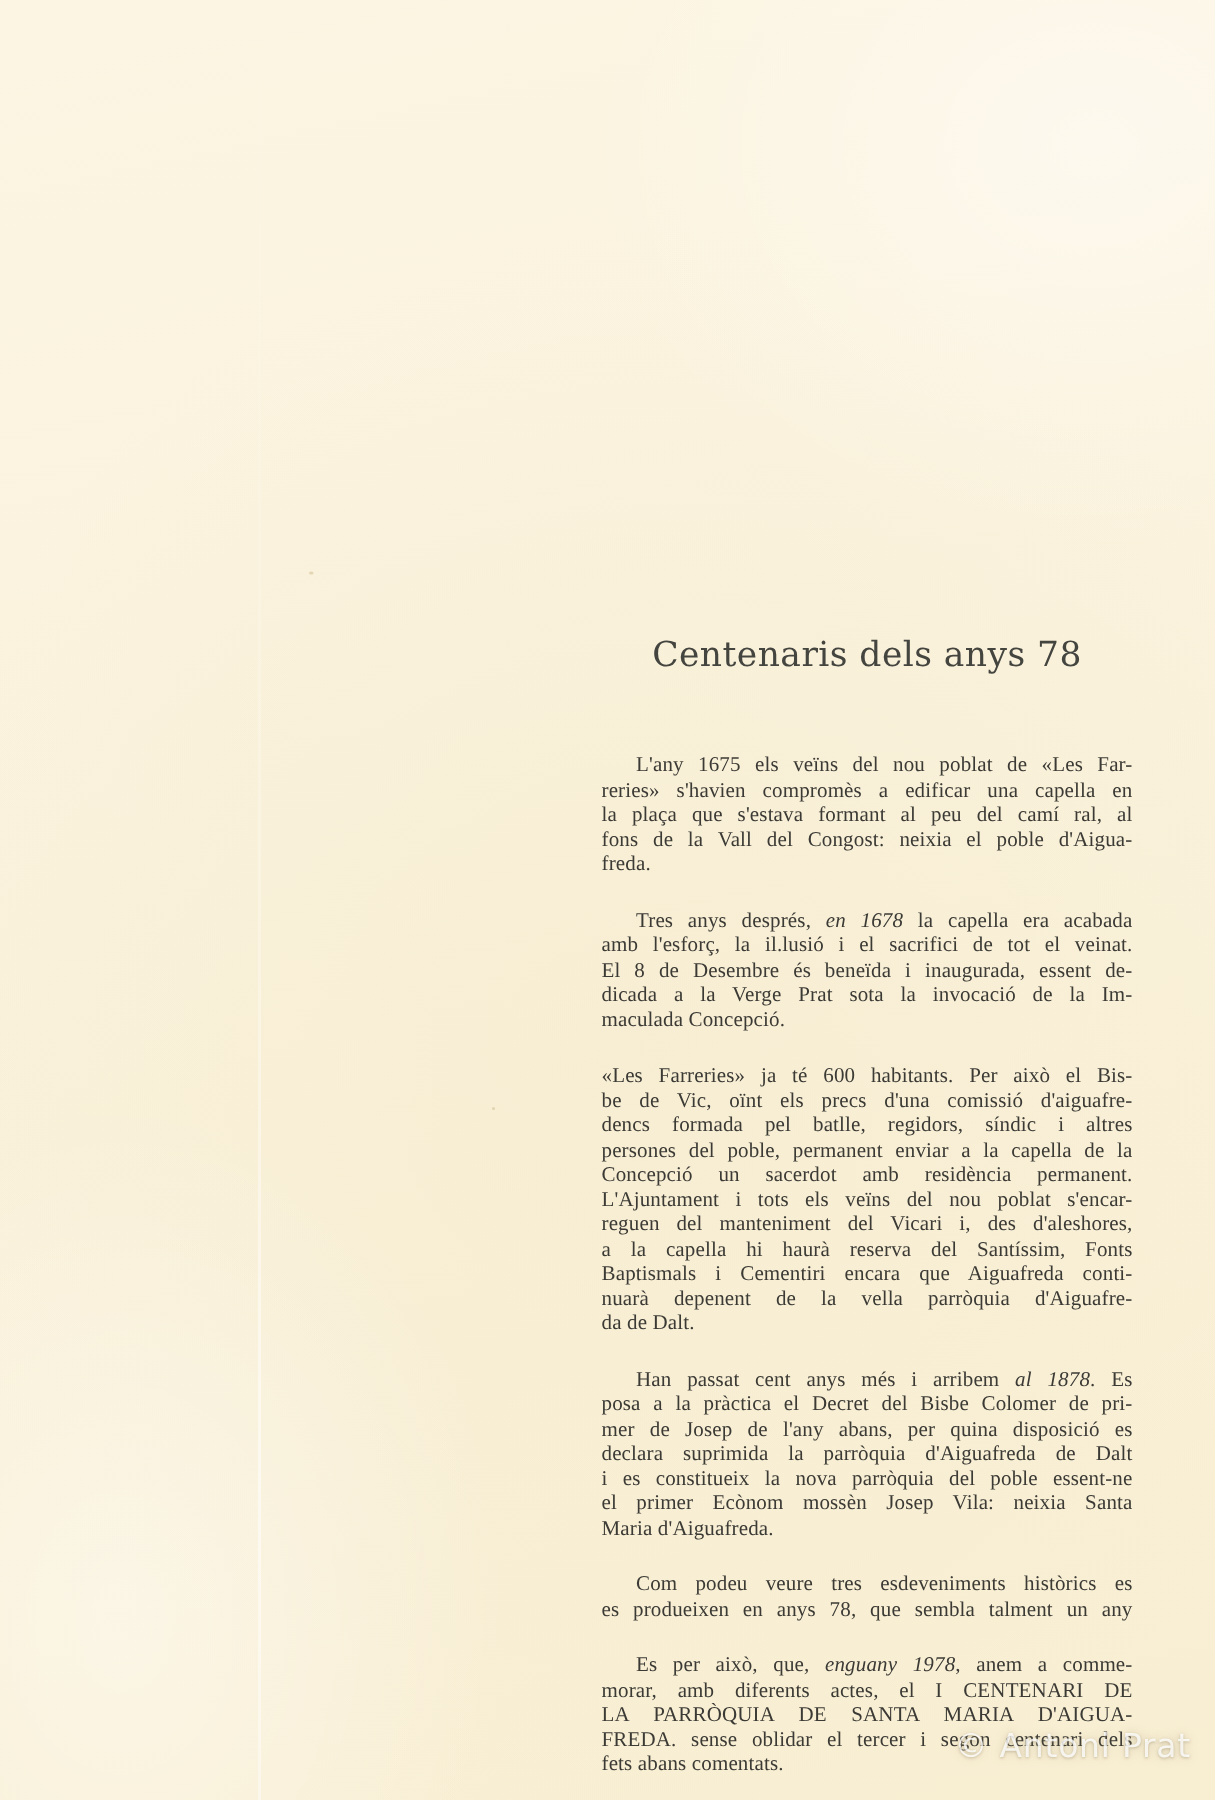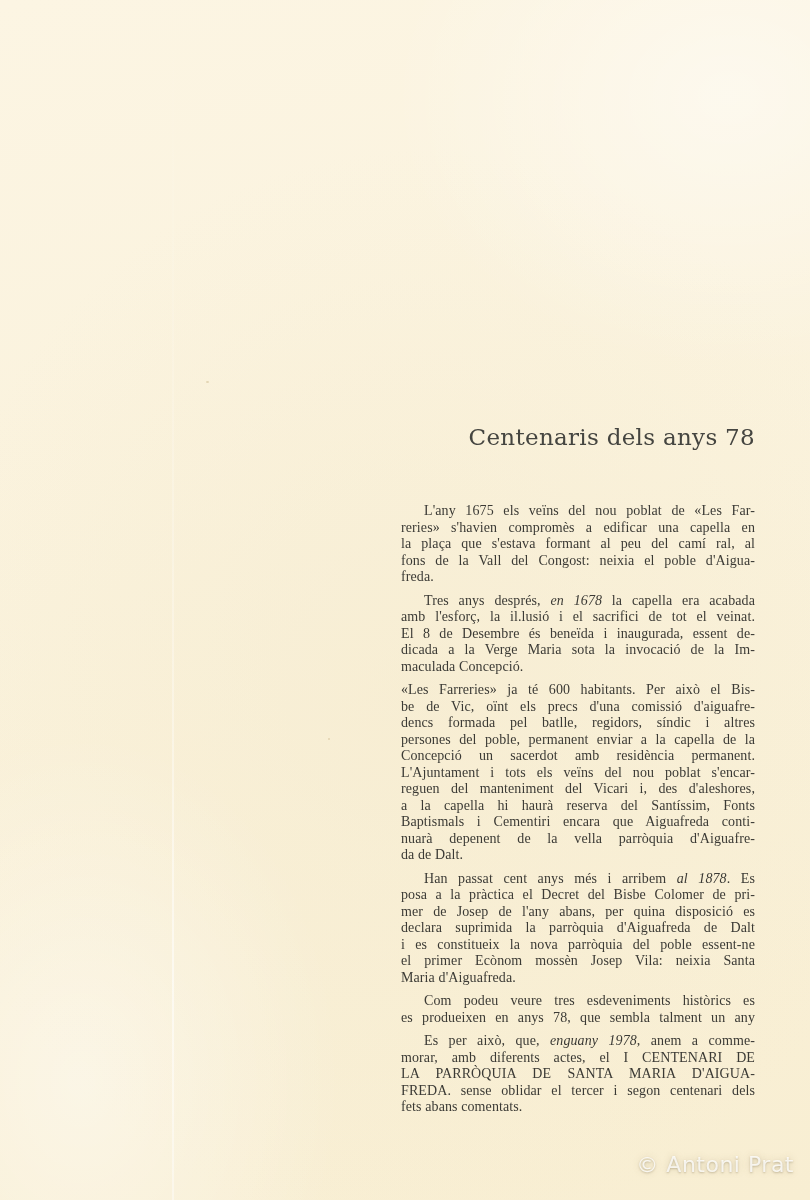--- a/index.html
+++ b/index.html
@@ -29,25 +29,25 @@
   .column {
     position: absolute;
     left: 401px; top: 424px; width: 354px;
   }
   .title {
     font-family: "DejaVu Serif", serif;
     font-size: 23px;
     line-height: 27px;
     letter-spacing: 0.3px;
     color: #454540;
-    text-align: right;
+    text-align: center;
     white-space: nowrap;
   }
   .article-body { margin-top: 52px; }
-  .para { margin-top: 7px; }
+  .para { margin-top: 21px; }
   .para:first-child { margin-top: 0; }
   .line {
     font-size: 14px;
     line-height: 16.5px;
     color: #3b3a35;
     letter-spacing: 0.1px;
     text-align: justify;
     text-align-last: justify;
   }
   .line.first { text-indent: 23px; }
@@ -81,21 +81,21 @@
         <div class="line first"><span>L'any 1675 els veïns del nou poblat de «Les Far-</span></div>
         <div class="line"><span>reries» s'havien compromès a edificar una capella en</span></div>
         <div class="line"><span>la plaça que s'estava formant al peu del camí ral, al</span></div>
         <div class="line"><span>fons de la Vall del Congost: neixia el poble d'Aigua-</span></div>
         <div class="line last"><span>freda.</span></div>
       </div>
       <div class="para">
         <div class="line first"><span>Tres anys després, </span><i>en 1678</i><span> la capella era acabada</span></div>
         <div class="line"><span>amb l'esforç, la il.lusió i el sacrifici de tot el veinat.</span></div>
         <div class="line"><span>El 8 de Desembre és beneïda i inaugurada, essent de-</span></div>
-        <div class="line"><span>dicada a la Verge Maria sota la invocació de la Im-</span></div>
+        <div class="line"><span>dicada a la Verge Prat sota la invocació de la Im-</span></div>
         <div class="line last"><span>maculada Concepció.</span></div>
       </div>
       <div class="para">
         <div class="line"><span>«Les Farreries» ja té 600 habitants. Per això el Bis-</span></div>
         <div class="line"><span>be de Vic, oïnt els precs d'una comissió d'aiguafre-</span></div>
         <div class="line"><span>dencs formada pel batlle, regidors, síndic i altres</span></div>
         <div class="line"><span>persones del poble, permanent enviar a la capella de la</span></div>
         <div class="line"><span>Concepció un sacerdot amb residència permanent.</span></div>
         <div class="line"><span>L'Ajuntament i tots els veïns del nou poblat s'encar-</span></div>
         <div class="line"><span>reguen del manteniment del Vicari i, des d'aleshores,</span></div>

